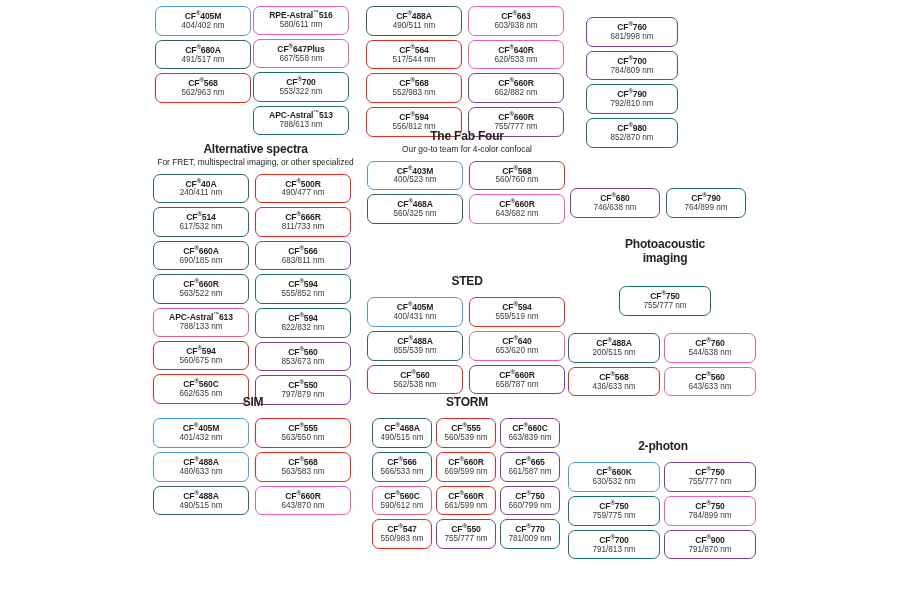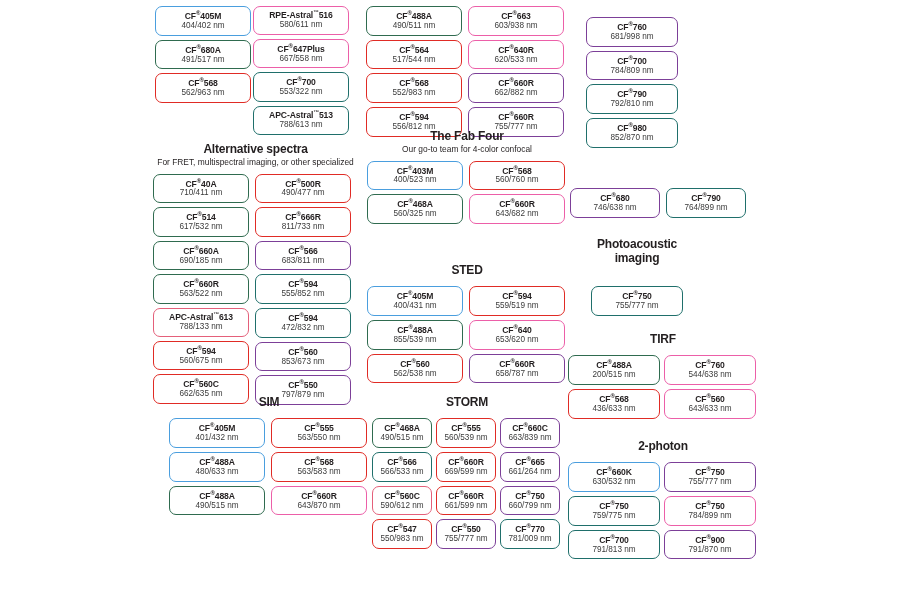--- a/index.html
+++ b/index.html
@@ -180,21 +180,21 @@
       </div>
   </div>
 
   <div class="group" style="left:153px;top:143px;width:205px;">
     <div class="group-title">Alternative spectra</div>
     <div class="group-sub">For FRET, multispectral imaging, or other specialized</div>
     <div class="cols">
       <div class="col w96 gap6">
           <div class="chip" style="border-color: rgb(47, 107, 79);">
             <span class="name">CF<span class="reg">®</span>40A</span>
-            <span class="spec">710/411 nm</span>
+            <span class="spec">240/411 nm</span>
           </div>
           <div class="chip" style="border-color: rgb(47, 107, 79);">
             <span class="name">CF<span class="reg">®</span>514</span>
             <span class="spec">617/532 nm</span>
           </div>
           <div class="chip" style="border-color: rgb(47, 107, 79);">
             <span class="name">CF<span class="reg">®</span>660A</span>
             <span class="spec">690/185 nm</span>
           </div>
           <div class="chip" style="border-color: rgb(47, 107, 79);">
@@ -226,21 +226,21 @@
           <div class="chip" style="border-color: rgb(124, 63, 152);">
             <span class="name">CF<span class="reg">®</span>566</span>
             <span class="spec">683/811 nm</span>
           </div>
           <div class="chip" style="border-color: rgb(31, 111, 107);">
             <span class="name">CF<span class="reg">®</span>594</span>
             <span class="spec">555/852 nm</span>
           </div>
           <div class="chip" style="border-color: rgb(31, 111, 107);">
             <span class="name">CF<span class="reg">®</span>594</span>
-            <span class="spec">472/832 nm</span>
+            <span class="spec">822/832 nm</span>
           </div>
           <div class="chip" style="border-color: rgb(124, 63, 152);">
             <span class="name">CF<span class="reg">®</span>560</span>
             <span class="spec">853/673 nm</span>
           </div>
           <div class="chip" style="border-color: rgb(124, 63, 152);">
             <span class="name">CF<span class="reg">®</span>550</span>
             <span class="spec">797/879 nm</span>
           </div>
         </div>
@@ -284,34 +284,34 @@
         </div>
       <div class="col" style="width:80px;">
           <div class="chip" style="border-color: rgb(31, 111, 107);">
             <span class="name">CF<span class="reg">®</span>790</span>
             <span class="spec">764/899 nm</span>
           </div>
         </div>
     </div>
   </div>
 
-  <div class="group" style="left:572px;top:238px;width:130px;">
+  <div class="group" style="left:600px;top:238px;width:130px;">
     <div class="group-title wrap">Photoacoustic</div>
     <div class="group-title wrap" style="margin-bottom:20px;">imaging</div>
     <div class="cols" style="justify-content:center;">
       <div class="col" style="width:92px;">
           <div class="chip" style="border-color: rgb(31, 111, 107);">
             <span class="name">CF<span class="reg">®</span>750</span>
             <span class="spec">755/777 nm</span>
           </div>
         </div>
     </div>
   </div>
 
-  <div class="group" style="left:367px;top:264px;width:200px;">
+  <div class="group" style="left:367px;top:275px;width:200px;">
     <div class="group-title" style="margin-bottom:9px;">STED</div>
     <div class="cols">
       <div class="col w96 gap6">
           <div class="chip" style="border-color: rgb(74, 158, 222);">
             <span class="name">CF<span class="reg">®</span>405M</span>
             <span class="spec">400/431 nm</span>
           </div>
           <div class="chip" style="border-color: rgb(47, 107, 79);">
             <span class="name">CF<span class="reg">®</span>488A</span>
             <span class="spec">855/539 nm</span>
@@ -332,21 +332,20 @@
           </div>
           <div class="chip" style="border-color: rgb(124, 63, 152);">
             <span class="name">CF<span class="reg">®</span>660R</span>
             <span class="spec">658/787 nm</span>
           </div>
         </div>
     </div>
   </div>
 
   <div class="group" style="left:568px;top:333px;width:190px;">
-    <div class="group-title" style="margin-bottom:9px;">TIRF</div>
     <div class="cols">
       <div class="col gap4" style="width:92px;">
           <div class="chip" style="border-color: rgb(47, 107, 79);">
             <span class="name">CF<span class="reg">®</span>488A</span>
             <span class="spec">200/515 nm</span>
           </div>
           <div class="chip" style="border-color: rgb(224, 43, 37);">
             <span class="name">CF<span class="reg">®</span>568</span>
             <span class="spec">436/633 nm</span>
           </div>
@@ -391,21 +390,21 @@
             <span class="spec">784/899 nm</span>
           </div>
           <div class="chip" style="border-color: rgb(124, 63, 152);">
             <span class="name">CF<span class="reg">®</span>900</span>
             <span class="spec">791/870 nm</span>
           </div>
         </div>
     </div>
   </div>
 
-  <div class="group" style="left:169px;top:396px;width:200px;">
+  <div class="group" style="left:153px;top:396px;width:200px;">
     <div class="group-title" style="margin-bottom:9px;">SIM</div>
     <div class="cols">
       <div class="col w96 gap6">
           <div class="chip" style="border-color: rgb(74, 158, 222);">
             <span class="name">CF<span class="reg">®</span>405M</span>
             <span class="spec">401/432 nm</span>
           </div>
           <div class="chip" style="border-color: rgb(74, 158, 222);">
             <span class="name">CF<span class="reg">®</span>488A</span>
             <span class="spec">480/633 nm</span>
@@ -471,21 +470,21 @@
             <span class="spec">755/777 nm</span>
           </div>
         </div>
       <div class="col" style="width:60px;">
           <div class="chip" style="border-color: rgb(124, 63, 152);">
             <span class="name">CF<span class="reg">®</span>660C</span>
             <span class="spec">663/839 nm</span>
           </div>
           <div class="chip" style="border-color: rgb(124, 63, 152);">
             <span class="name">CF<span class="reg">®</span>665</span>
-            <span class="spec">661/264 nm</span>
+            <span class="spec">661/587 nm</span>
           </div>
           <div class="chip" style="border-color: rgb(124, 63, 152);">
             <span class="name">CF<span class="reg">®</span>750</span>
             <span class="spec">660/799 nm</span>
           </div>
           <div class="chip" style="border-color: rgb(31, 111, 107);">
             <span class="name">CF<span class="reg">®</span>770</span>
             <span class="spec">781/009 nm</span>
           </div>
         </div>

